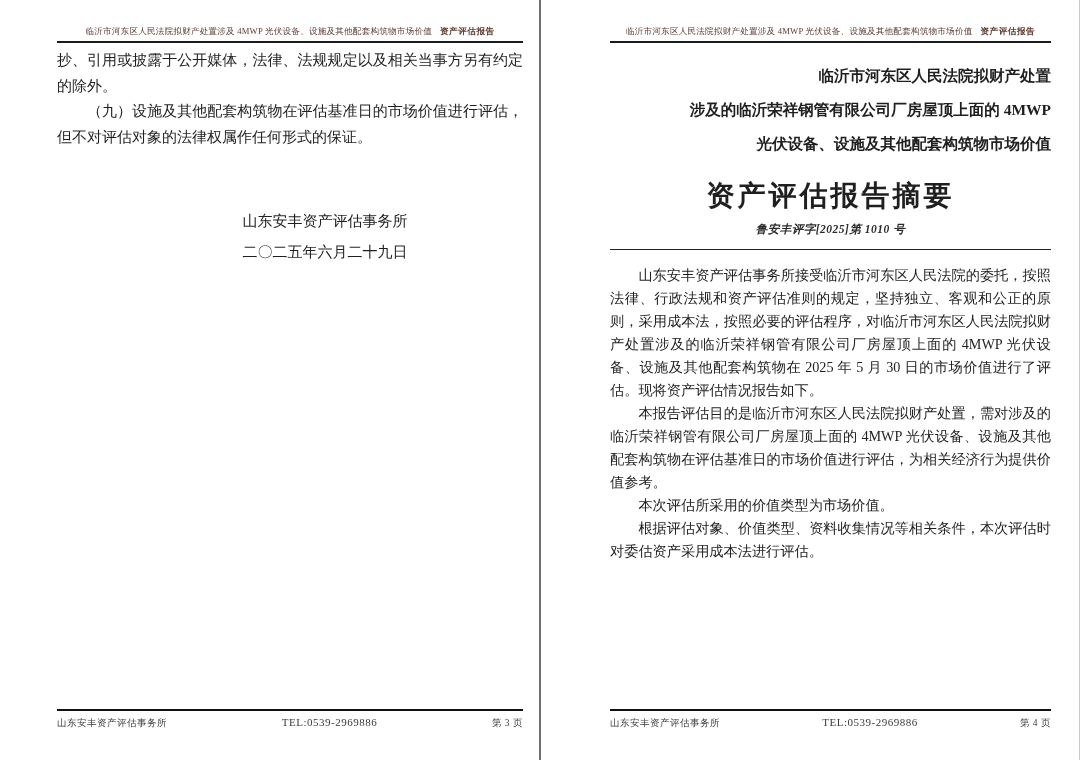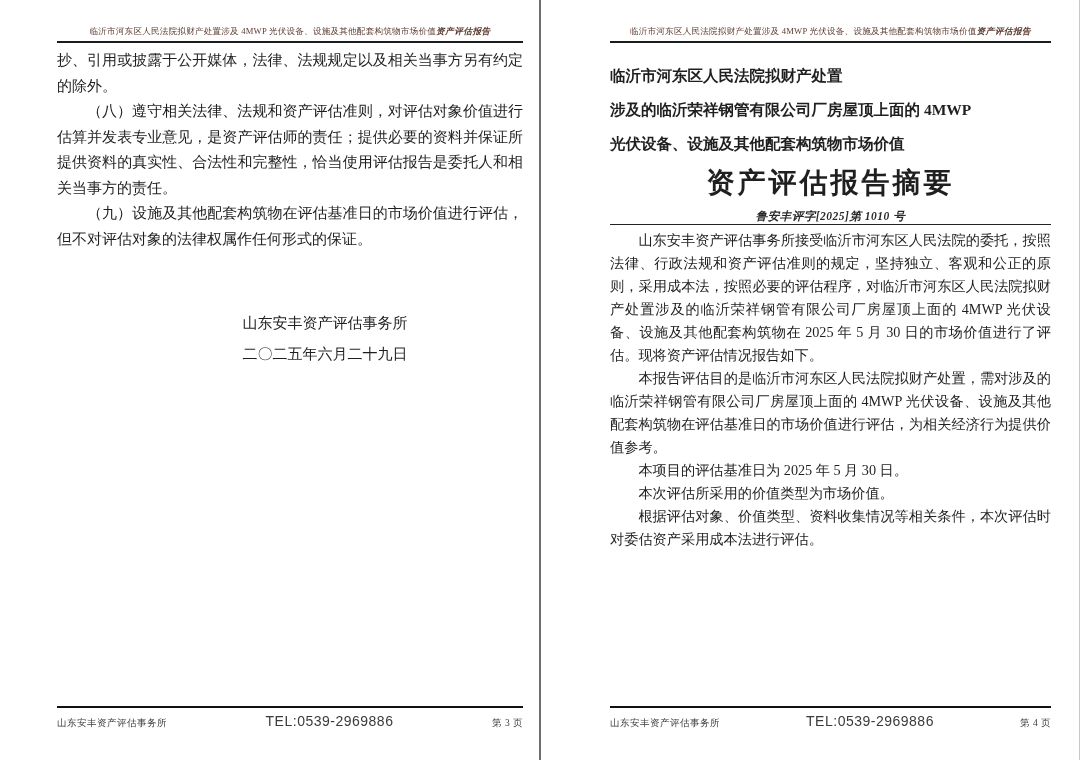--- a/index.html
+++ b/index.html
@@ -19,73 +19,72 @@
   .doc-header{
     margin-top:26px;
     text-align:center;
     font-size:8.6px;
     letter-spacing:0.2px;
     color:#5c3b31;
     padding-bottom:3px;
     border-bottom:2px solid #1c1c1c;
     white-space:nowrap;
   }
-  .doc-header .hdr-italic{font-style:italic;font-weight:bold;letter-spacing:0.5px;}
+  .doc-header .hdr-italic{font-weight:bold;letter-spacing:0.5px;padding-left:8px;}
 
   .body-text{color:#1f1f1f;text-align:justify;}
   .body-l{margin-top:5px;font-size:15px;line-height:25.5px;}
-  .body-r{margin-top:4px;font-size:14.2px;line-height:23px;}
+  .body-r{margin-top:14px;font-size:14.2px;line-height:23px;}
   .body-text p{margin:0;text-indent:2em;}
   .body-text p.no-indent{text-indent:0;}
 
   .signature{
     margin-top:56px;
     text-align:center;
     transform:translateX(35px);
     font-size:15px;
     line-height:31px;
     color:#1f1f1f;
   }
 
   .title-block{margin-top:16px;color:#1f1f1f;}
-  .title-line{font-size:15.5px;font-weight:bold;line-height:34px;text-align:left;}
-  .main-title{font-size:28px;font-weight:bold;text-align:center;letter-spacing:3px;margin:3px 0 7px 0;}
-  .doc-no{font-size:11.5px;font-style:italic;font-weight:bold;text-align:center;color:#2a2a2a;margin-bottom:0;letter-spacing:0.5px;}
+  .title-line{font-size:15.5px;font-weight:bold;line-height:34px;text-align:right;}
+  .main-title{font-size:28px;font-weight:bold;text-align:center;letter-spacing:3px;margin:16px 0 7px 0;}
+  .doc-no{font-size:11.5px;font-style:italic;font-weight:bold;text-align:center;color:#2a2a2a;margin-bottom:12px;letter-spacing:0.5px;}
   .title-rule{border-bottom:1.5px solid #222;}
 
   .page-footer{
     position:absolute;
     bottom:30px;
     border-top:2.5px solid #111;
     padding-top:5px;
     display:flex;
     justify-content:space-between;
     align-items:baseline;
     font-size:9.5px;
     color:#3a3a3a;
     letter-spacing:0.5px;
   }
   .pf-l{left:57px;right:16px;}
   .pf-r{left:69px;right:29px;}
-  .page-footer .tel{font-family:Liberation Sans, sans-serif;font-size:14px;}
+  .page-footer .tel{font-family:Liberation Serif, serif;font-size:11px;}
 </style>
 </head>
 <body>
 
 <div class="canvas">
 
   <div class="page">
     <div class="content-l">
       <div class="doc-header">
         <span>临沂市河东区人民法院拟财产处置涉及 4MWP 光伏设备、设施及其他配套构筑物市场价值</span><span class="hdr-italic">资产评估报告</span>
       </div>
 
       <div class="body-text body-l">
         <p class="no-indent">抄、引用或披露于公开媒体，法律、法规规定以及相关当事方另有约定的除外。</p>
-        <p>（八）遵守相关法律、法规和资产评估准则，对评估对象价值进行估算并发表专业意见，是资产评估师的责任；提供必要的资料并保证所提供资料的真实性、合法性和完整性，恰当使用评估报告是委托人和相关当事方的责任。</p>
         <p>（九）设施及其他配套构筑物在评估基准日的市场价值进行评估，但不对评估对象的法律权属作任何形式的保证。</p>
       </div>
 
       <div class="signature">
         <div>山东安丰资产评估事务所</div>
         <div>二〇二五年六月二十九日</div>
       </div>
     </div>
 
     <div class="page-footer pf-l">
@@ -108,21 +107,20 @@
         <div class="title-line">涉及的临沂荣祥钢管有限公司厂房屋顶上面的 4MWP</div>
         <div class="title-line">光伏设备、设施及其他配套构筑物市场价值</div>
         <div class="main-title">资产评估报告摘要</div>
         <div class="doc-no">鲁安丰评字[2025]第 1010 号</div>
         <div class="title-rule"></div>
       </div>
 
       <div class="body-text body-r">
         <p>山东安丰资产评估事务所接受临沂市河东区人民法院的委托，按照法律、行政法规和资产评估准则的规定，坚持独立、客观和公正的原则，采用成本法，按照必要的评估程序，对临沂市河东区人民法院拟财产处置涉及的临沂荣祥钢管有限公司厂房屋顶上面的 4MWP 光伏设备、设施及其他配套构筑物在 2025 年 5 月 30 日的市场价值进行了评估。现将资产评估情况报告如下。</p>
         <p>本报告评估目的是临沂市河东区人民法院拟财产处置，需对涉及的临沂荣祥钢管有限公司厂房屋顶上面的 4MWP 光伏设备、设施及其他配套构筑物在评估基准日的市场价值进行评估，为相关经济行为提供价值参考。</p>
-        <p>本项目的评估基准日为 2025 年 5 月 30 日。</p>
         <p>本次评估所采用的价值类型为市场价值。</p>
         <p>根据评估对象、价值类型、资料收集情况等相关条件，本次评估时对委估资产采用成本法进行评估。</p>
       </div>
     </div>
 
     <div class="page-footer pf-r">
       <span>山东安丰资产评估事务所</span>
       <span class="tel">TEL:0539-2969886</span>
       <span>第 4 页</span>
     </div>

